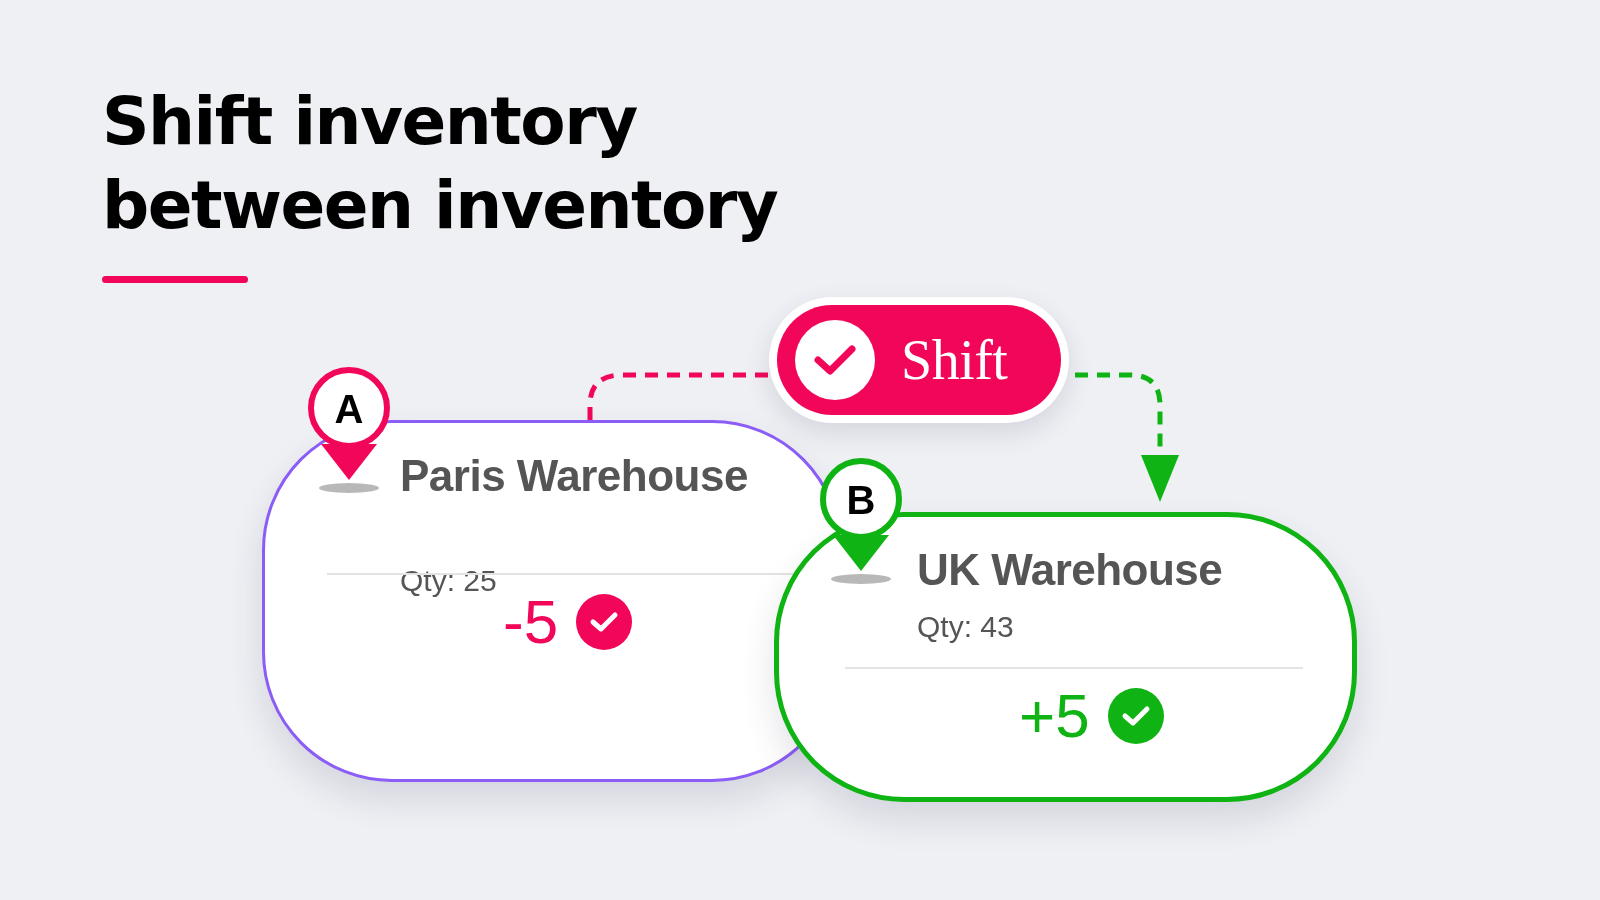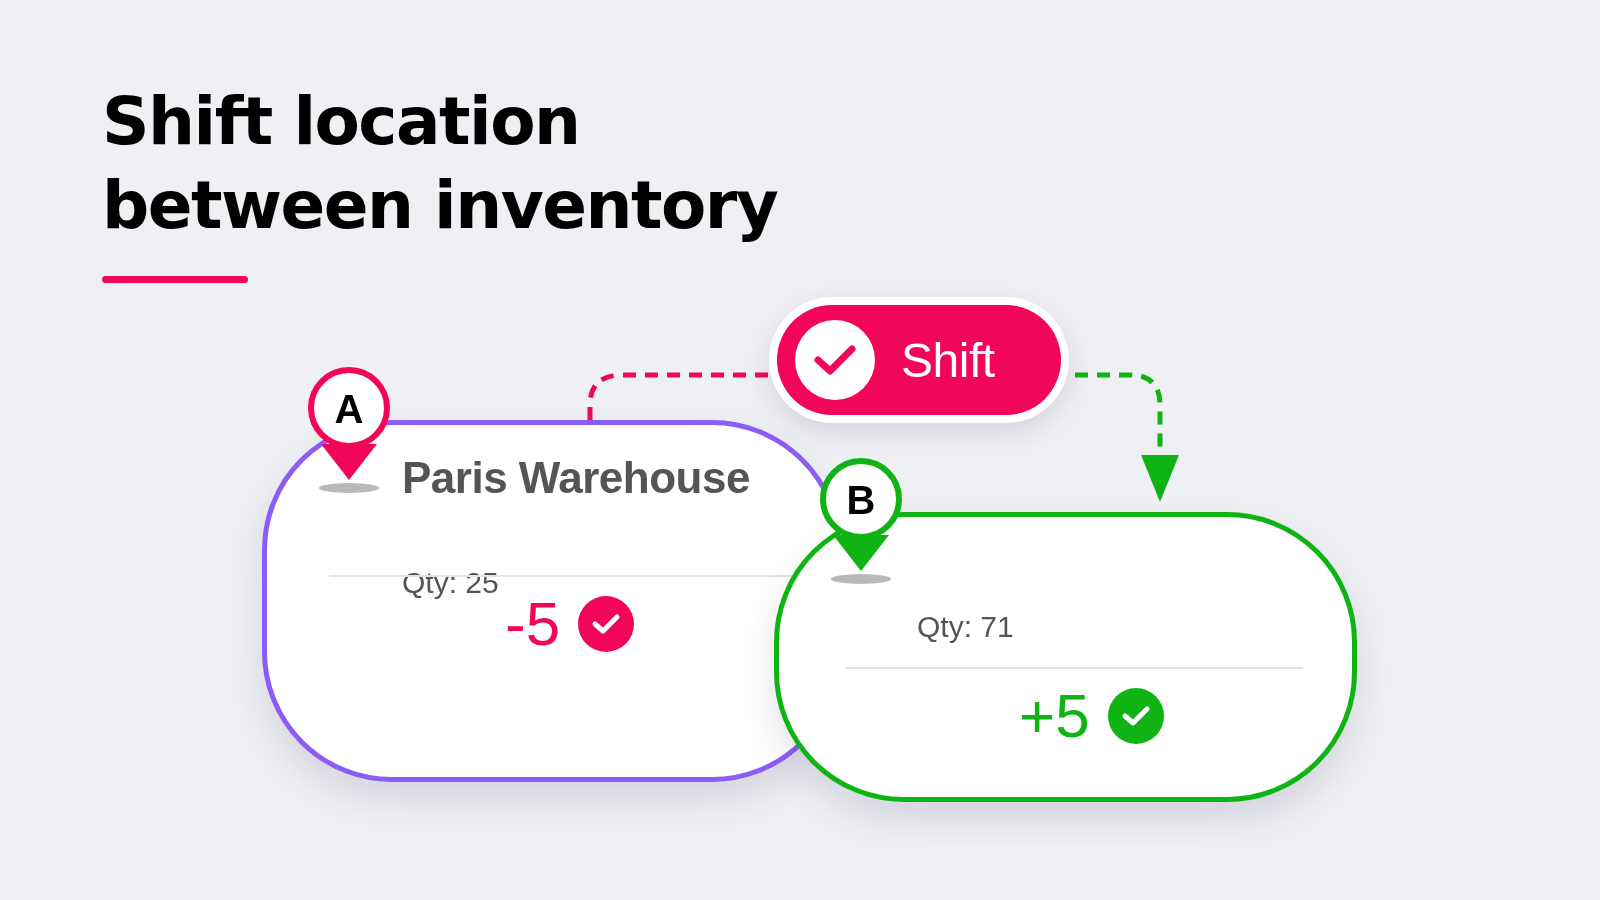--- a/index.html
+++ b/index.html
@@ -19,21 +19,21 @@
     .underline-bar {
       position:absolute; left:102px; top:276px;
       width:146px; height:7px; border-radius:4px; background:#f2065a;
     }
     svg.connectors { position:absolute; left:0; top:0; }
     .card {
       position:absolute; background:#fff; border-radius:130px;
       box-shadow:0 18px 34px rgba(60,60,90,0.14);
       box-sizing:border-box;
     }
-    .card.a { left:262px; top:420px; width:580px; height:362px; border:5px solid #8b5cf6; }
+    .card.a { left:262px; top:420px; width:580px; height:362px; border:3px solid #8b5cf6; }
     .card.b { left:774px; top:512px; width:583px; height:290px; border:5px solid #0fb414; }
     .card .title {
       position:absolute; font-weight:bold; font-size:44px; color:#555; letter-spacing:-0.5px;
     }
     .card .qty { position:absolute; font-size:30px; color:#555; }
     .card .divider { position:absolute; height:2px; background:#e3e3e3; }
     .card .delta { position:absolute; display:flex; align-items:center; gap:18px; }
     .delta .num { font-size:62px; line-height:62px; }
     .check-badge {
       width:56px; height:56px; border-radius:50%;
@@ -69,28 +69,28 @@
     .shift-inner {
       position:absolute; left:8px; top:8px; right:8px; bottom:8px;
       border-radius:55px; background:#f2065a;
       display:flex; align-items:center;
     }
     .shift-check {
       width:80px; height:80px; border-radius:50%; background:#fff;
       margin-left:18px; display:flex; align-items:center; justify-content:center;
     }
     .shift-label {
-      color:#fff; font-size:48px; margin-left:26px; letter-spacing:-0.5px;
+      color:#fff; font-size:56px; margin-left:26px; letter-spacing:-0.5px;font-family:Liberation Serif, serif;
     }
   </style>
 </head>
 <body>
 
 <h1 class="headline">
-  <span>Shift location</span>
+  <span>Shift inventory</span>
   <span>between inventory</span>
 </h1>
 <div class="underline-bar"></div>
 
 <svg class="connectors" width="1600" height="900">
   <path d="M 590 420 L 590 405 Q 590 375 622 375 L 785 375" fill="none" stroke="#f2065a" stroke-width="5" stroke-dasharray="13 9"></path>
   <path d="M 1075 375 L 1130 375 Q 1160 375 1160 405 L 1160 460" fill="none" stroke="#0fb414" stroke-width="5" stroke-dasharray="13 9"></path>
   <polygon points="1141,455 1179,455 1160,502" fill="#0fb414"></polygon>
 </svg>
 
@@ -111,21 +111,22 @@
 <div class="pin a">
   <svg width="92" height="130" viewBox="0 0 92 130">
     <ellipse cx="46" cy="122" rx="30" ry="5" fill="#000" opacity="0.28"></ellipse>
     <path d="M 18 78 L 46 114 L 74 78 Z" fill="#f2065a"></path>
     <circle cx="46" cy="42" r="38" fill="#fff" stroke="#f2065a" stroke-width="6"></circle>
   </svg>
   <div class="pin-letter">A</div>
 </div>
 
 <div class="card b">
-  <div class="qty">Qty: 71</div>
+  <div class="title">UK Warehouse</div>
+  <div class="qty">Qty: 43</div>
   <div class="divider"></div>
   <div class="delta">
     <span class="num">+5</span>
     <span class="check-badge">
       <svg width="30" height="24" viewBox="0 0 30 24">
           <path d="M4 12 L12 19 L26 5" fill="none" stroke="#fff" stroke-width="5" stroke-linecap="round" stroke-linejoin="round"></path>
         </svg>
     </span>
   </div>
 </div>

